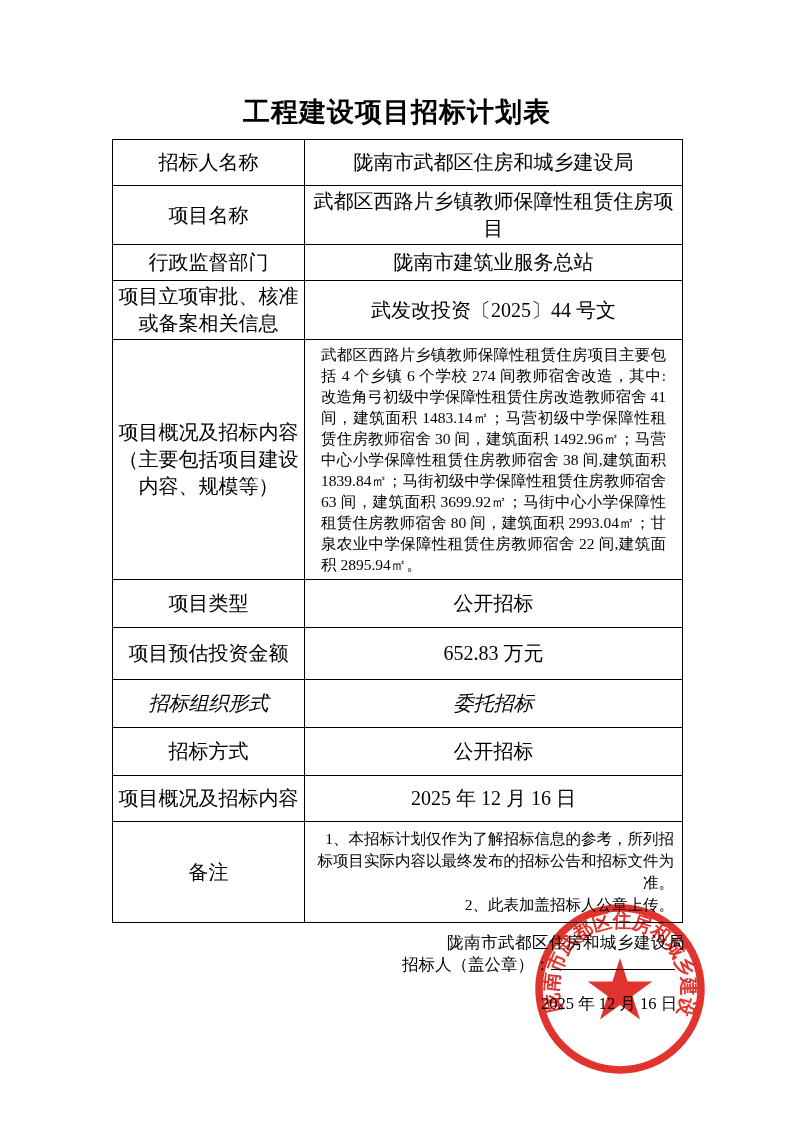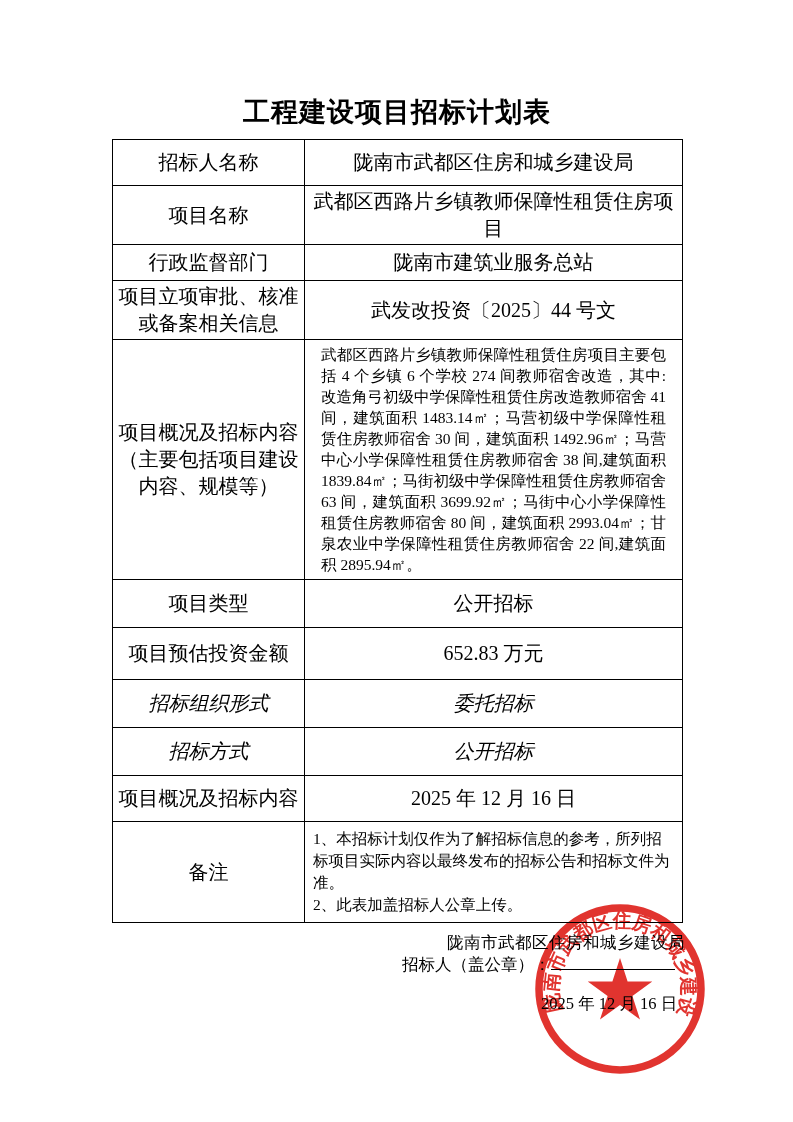--- a/index.html
+++ b/index.html
@@ -40,36 +40,36 @@
     padding: 2px 6px;
   }
   .plan-table td.label-cell { padding: 2px 5px; }
   .plan-table td.value-left {
     text-align: justify;
     padding: 4px 16px;
     font-size: 15.5px;
     line-height: 21px;
   }
   .plan-table td.value-remark {
-    text-align: left;
+    text-align: right;
     white-space: pre-line;
     padding: 6px 8px;
     font-size: 15.5px;
     line-height: 22px;
     vertical-align: middle;
   }
   tr.r1  { height: 46px; }
   tr.r2  { height: 38px; }
   tr.r3  { height: 36px; }
   tr.r4  { height: 48px; }
   tr.r5  { height: 234px; }
   tr.r6  { height: 48px; }
   tr.r7  { height: 52px; }
   tr.r8  { height: 48px; font-style: italic; }
-  tr.r9  { height: 48px; font-style: italic; }
+  tr.r9  { height: 48px; }
   tr.r10 { height: 46px; }
   tr.r11 { height: 46px; }
   tr.r12 { height: 94px; }
 
   .sig-org {
     position: absolute;
     left: 447px; top: 932px;
     font-size: 16.5px;
     letter-spacing: 0.5px;
   }

